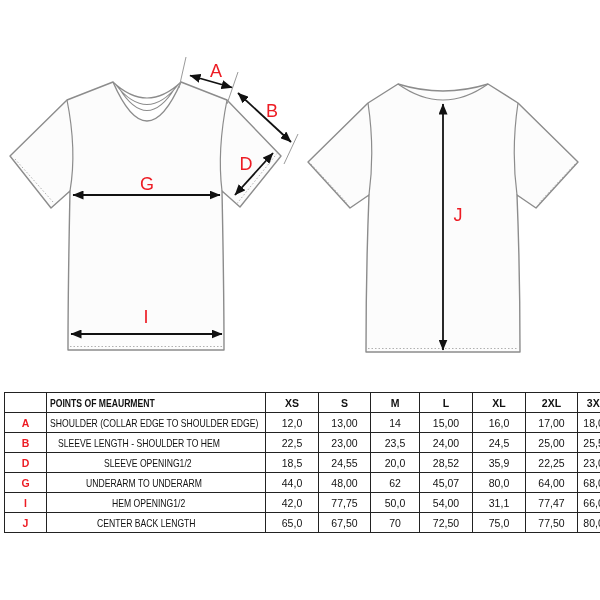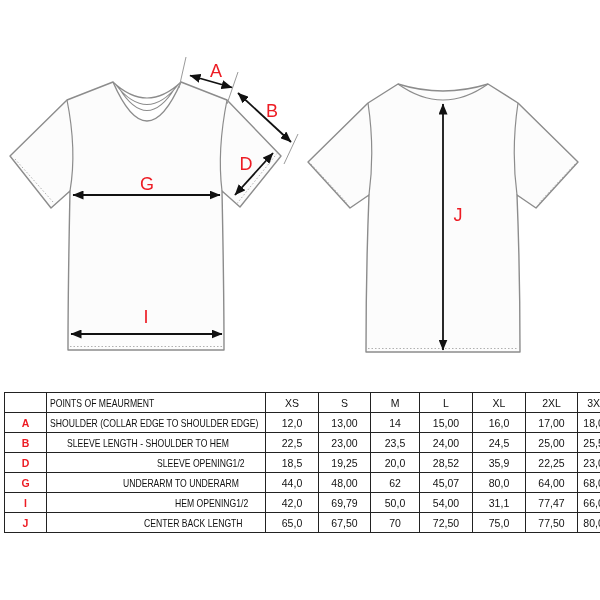--- a/index.html
+++ b/index.html
@@ -14,23 +14,23 @@
   table.size-table{
     position:absolute;left:4px;top:392px;width:582px;
     border-collapse:collapse;table-layout:fixed;
     font-size:10.5px;color:#111;
   }
   table.size-table th,table.size-table td{
     border:1px solid #222;height:19px;padding:0 1px;
     text-align:center;vertical-align:middle;
     overflow:hidden;white-space:nowrap;font-weight:normal;
   }
-  table.size-table th{font-weight:normal;}
+  table.size-table th{font-weight:bold;}
   table.size-table th.points-header{text-align:left;padding-left:3px;}
-  table.size-table td.desc{text-align:right;padding-left:3px;}
+  table.size-table td.desc{text-align:center;padding-left:3px;}
   table.size-table td.letter{color:#ed1c24;font-weight:bold;}
   .condensed{display:inline-block;transform:scaleX(0.82);transform-origin:0 50%;white-space:nowrap;}
 </style>
 </head>
 <body>
 
 <svg class="diagram-svg" width="600" height="390" viewBox="0 0 600 390">
   <defs>
     <marker id="ah" markerUnits="userSpaceOnUse" markerWidth="12" markerHeight="9" refX="10.5" refY="4.5" orient="auto-start-reverse">
       <path d="M0,0 L11,4.5 L0,9 Z" fill="#111"></path>
@@ -128,21 +128,21 @@
         <td>23,5</td>
         <td>24,00</td>
         <td>24,5</td>
         <td>25,00</td>
         <td>25,50</td>
       </tr>
       <tr>
         <td class="letter">D</td>
         <td class="desc"><span class="condensed">SLEEVE OPENING1/2</span></td>
         <td>18,5</td>
-        <td>19,25</td>
+        <td>24,55</td>
         <td>20,0</td>
         <td>28,52</td>
         <td>35,9</td>
         <td>22,25</td>
         <td>23,00</td>
       </tr>
       <tr>
         <td class="letter">G</td>
         <td class="desc"><span class="condensed">UNDERARM TO UNDERARM</span></td>
         <td>44,0</td>
@@ -150,21 +150,21 @@
         <td>62</td>
         <td>45,07</td>
         <td>80,0</td>
         <td>64,00</td>
         <td>68,00</td>
       </tr>
       <tr>
         <td class="letter">I</td>
         <td class="desc"><span class="condensed">HEM OPENING1/2</span></td>
         <td>42,0</td>
-        <td>69,79</td>
+        <td>77,75</td>
         <td>50,0</td>
         <td>54,00</td>
         <td>31,1</td>
         <td>77,47</td>
         <td>66,00</td>
       </tr>
       <tr>
         <td class="letter">J</td>
         <td class="desc"><span class="condensed">CENTER BACK LENGTH</span></td>
         <td>65,0</td>

